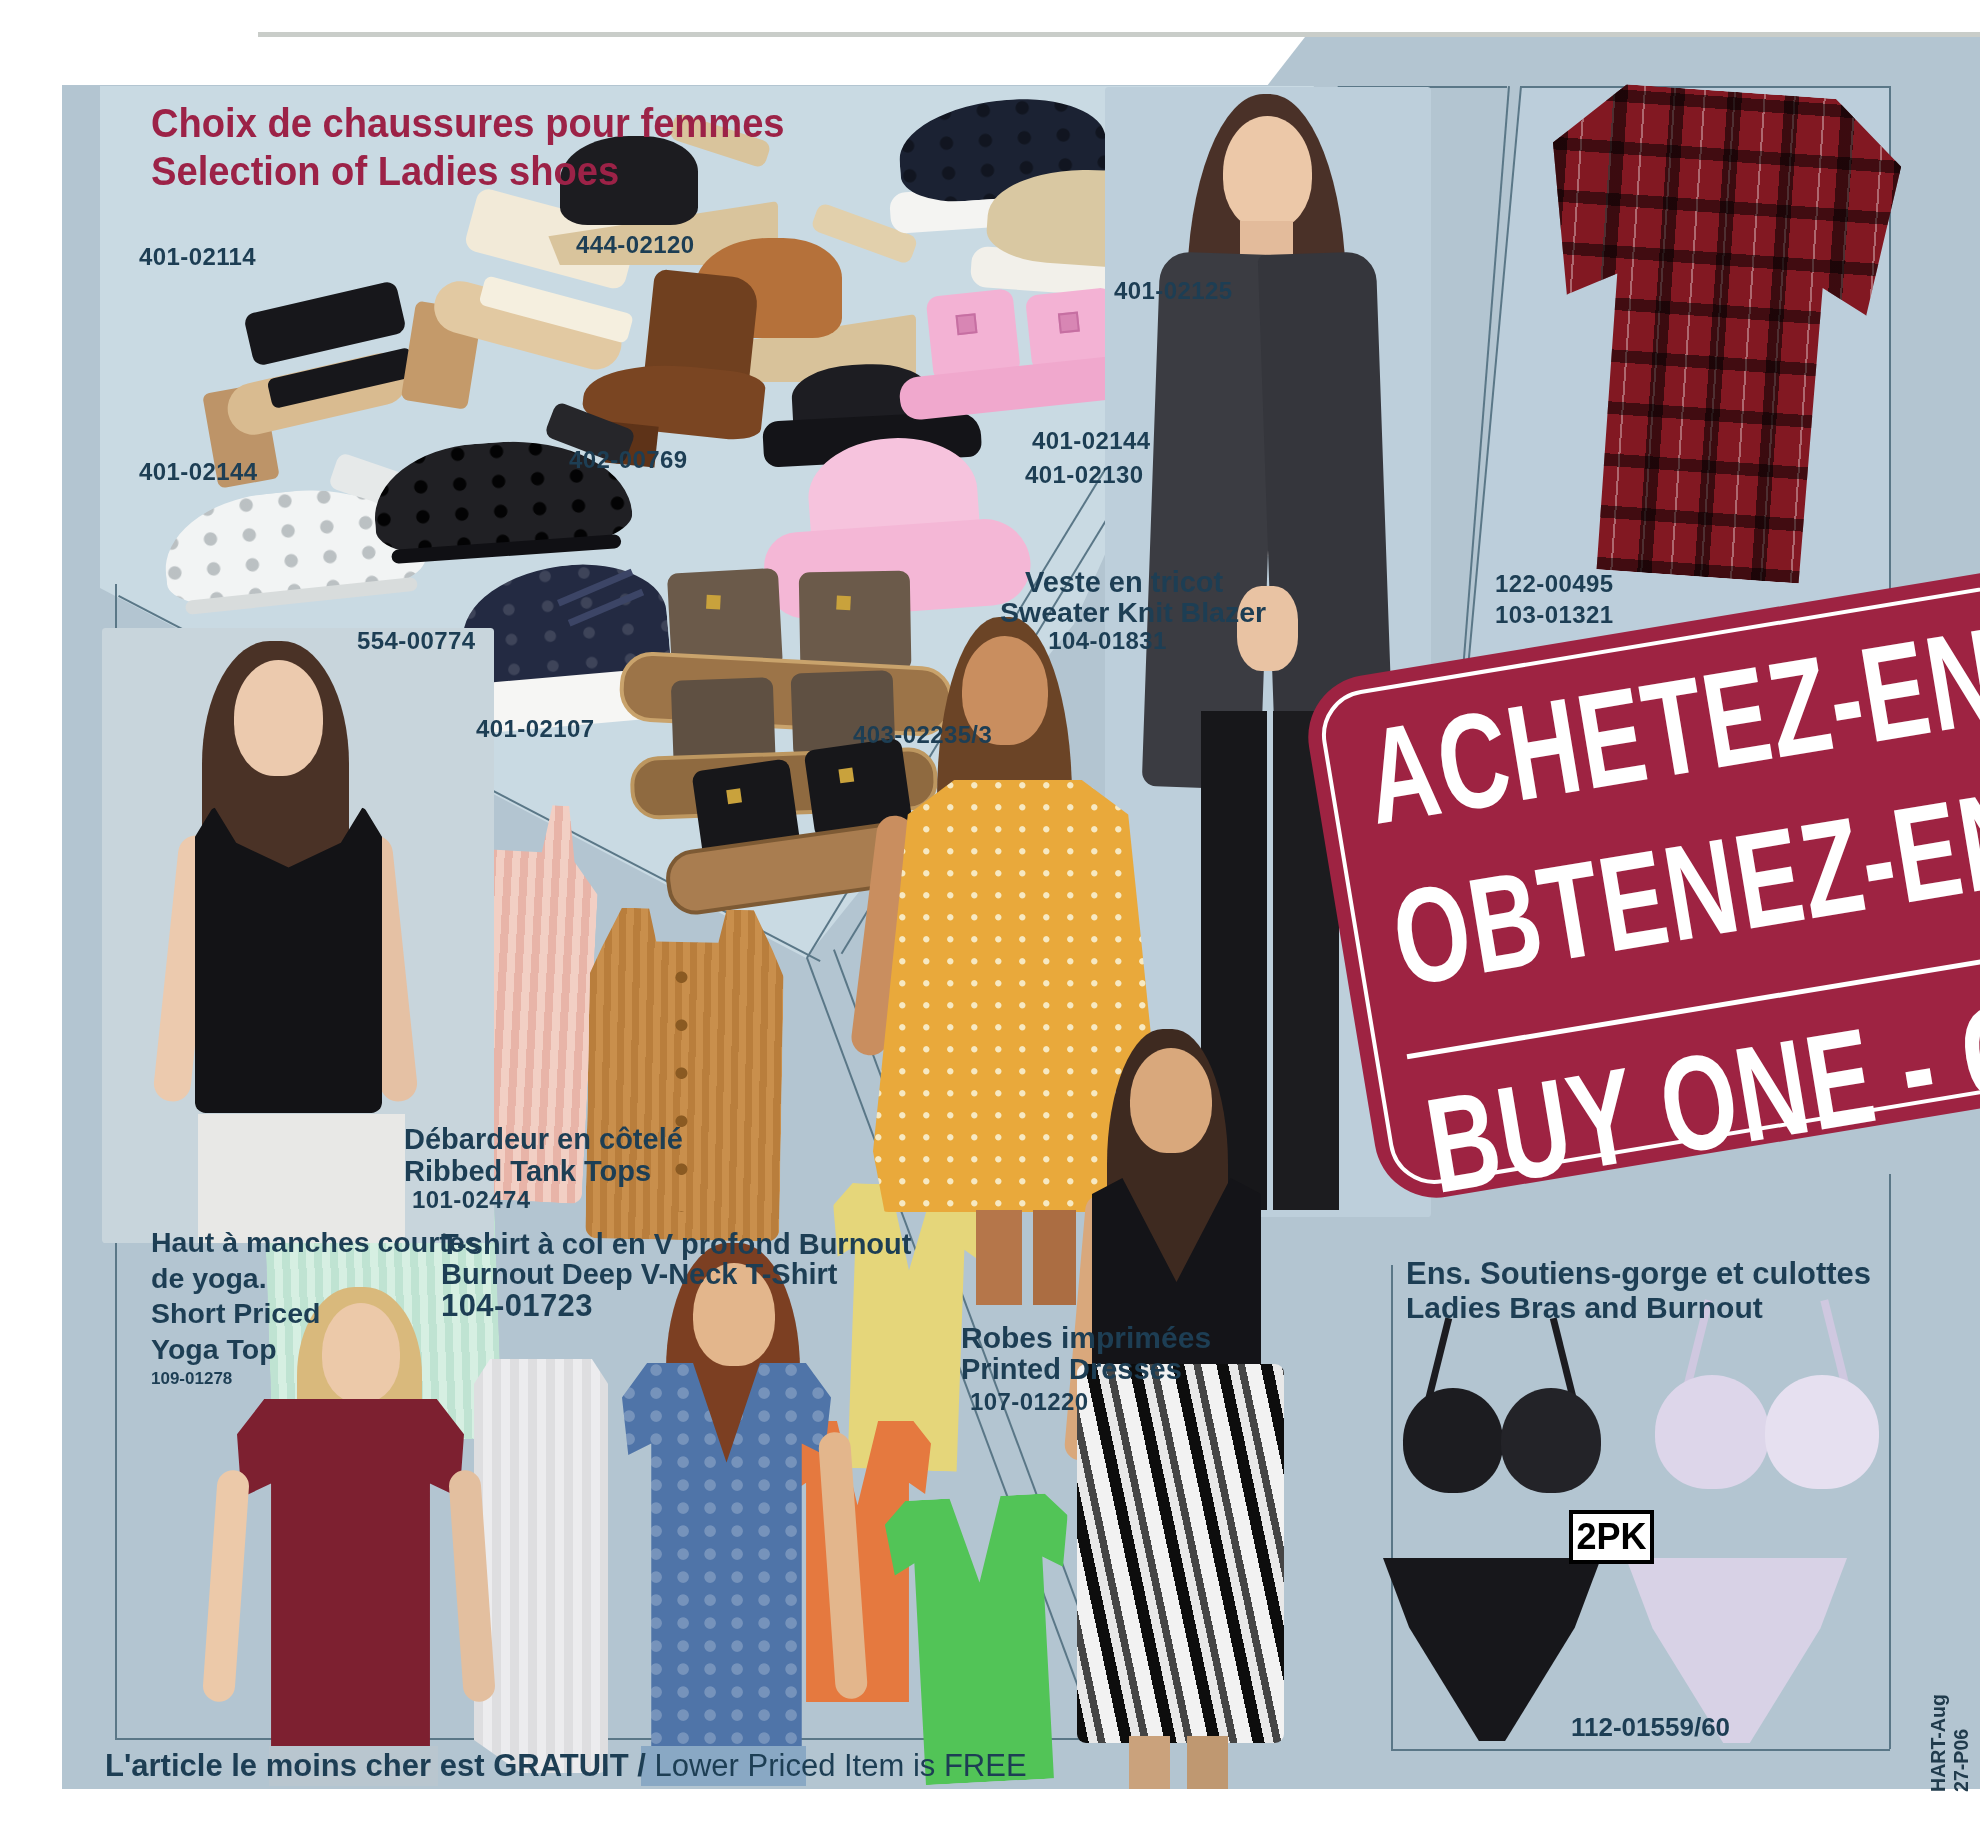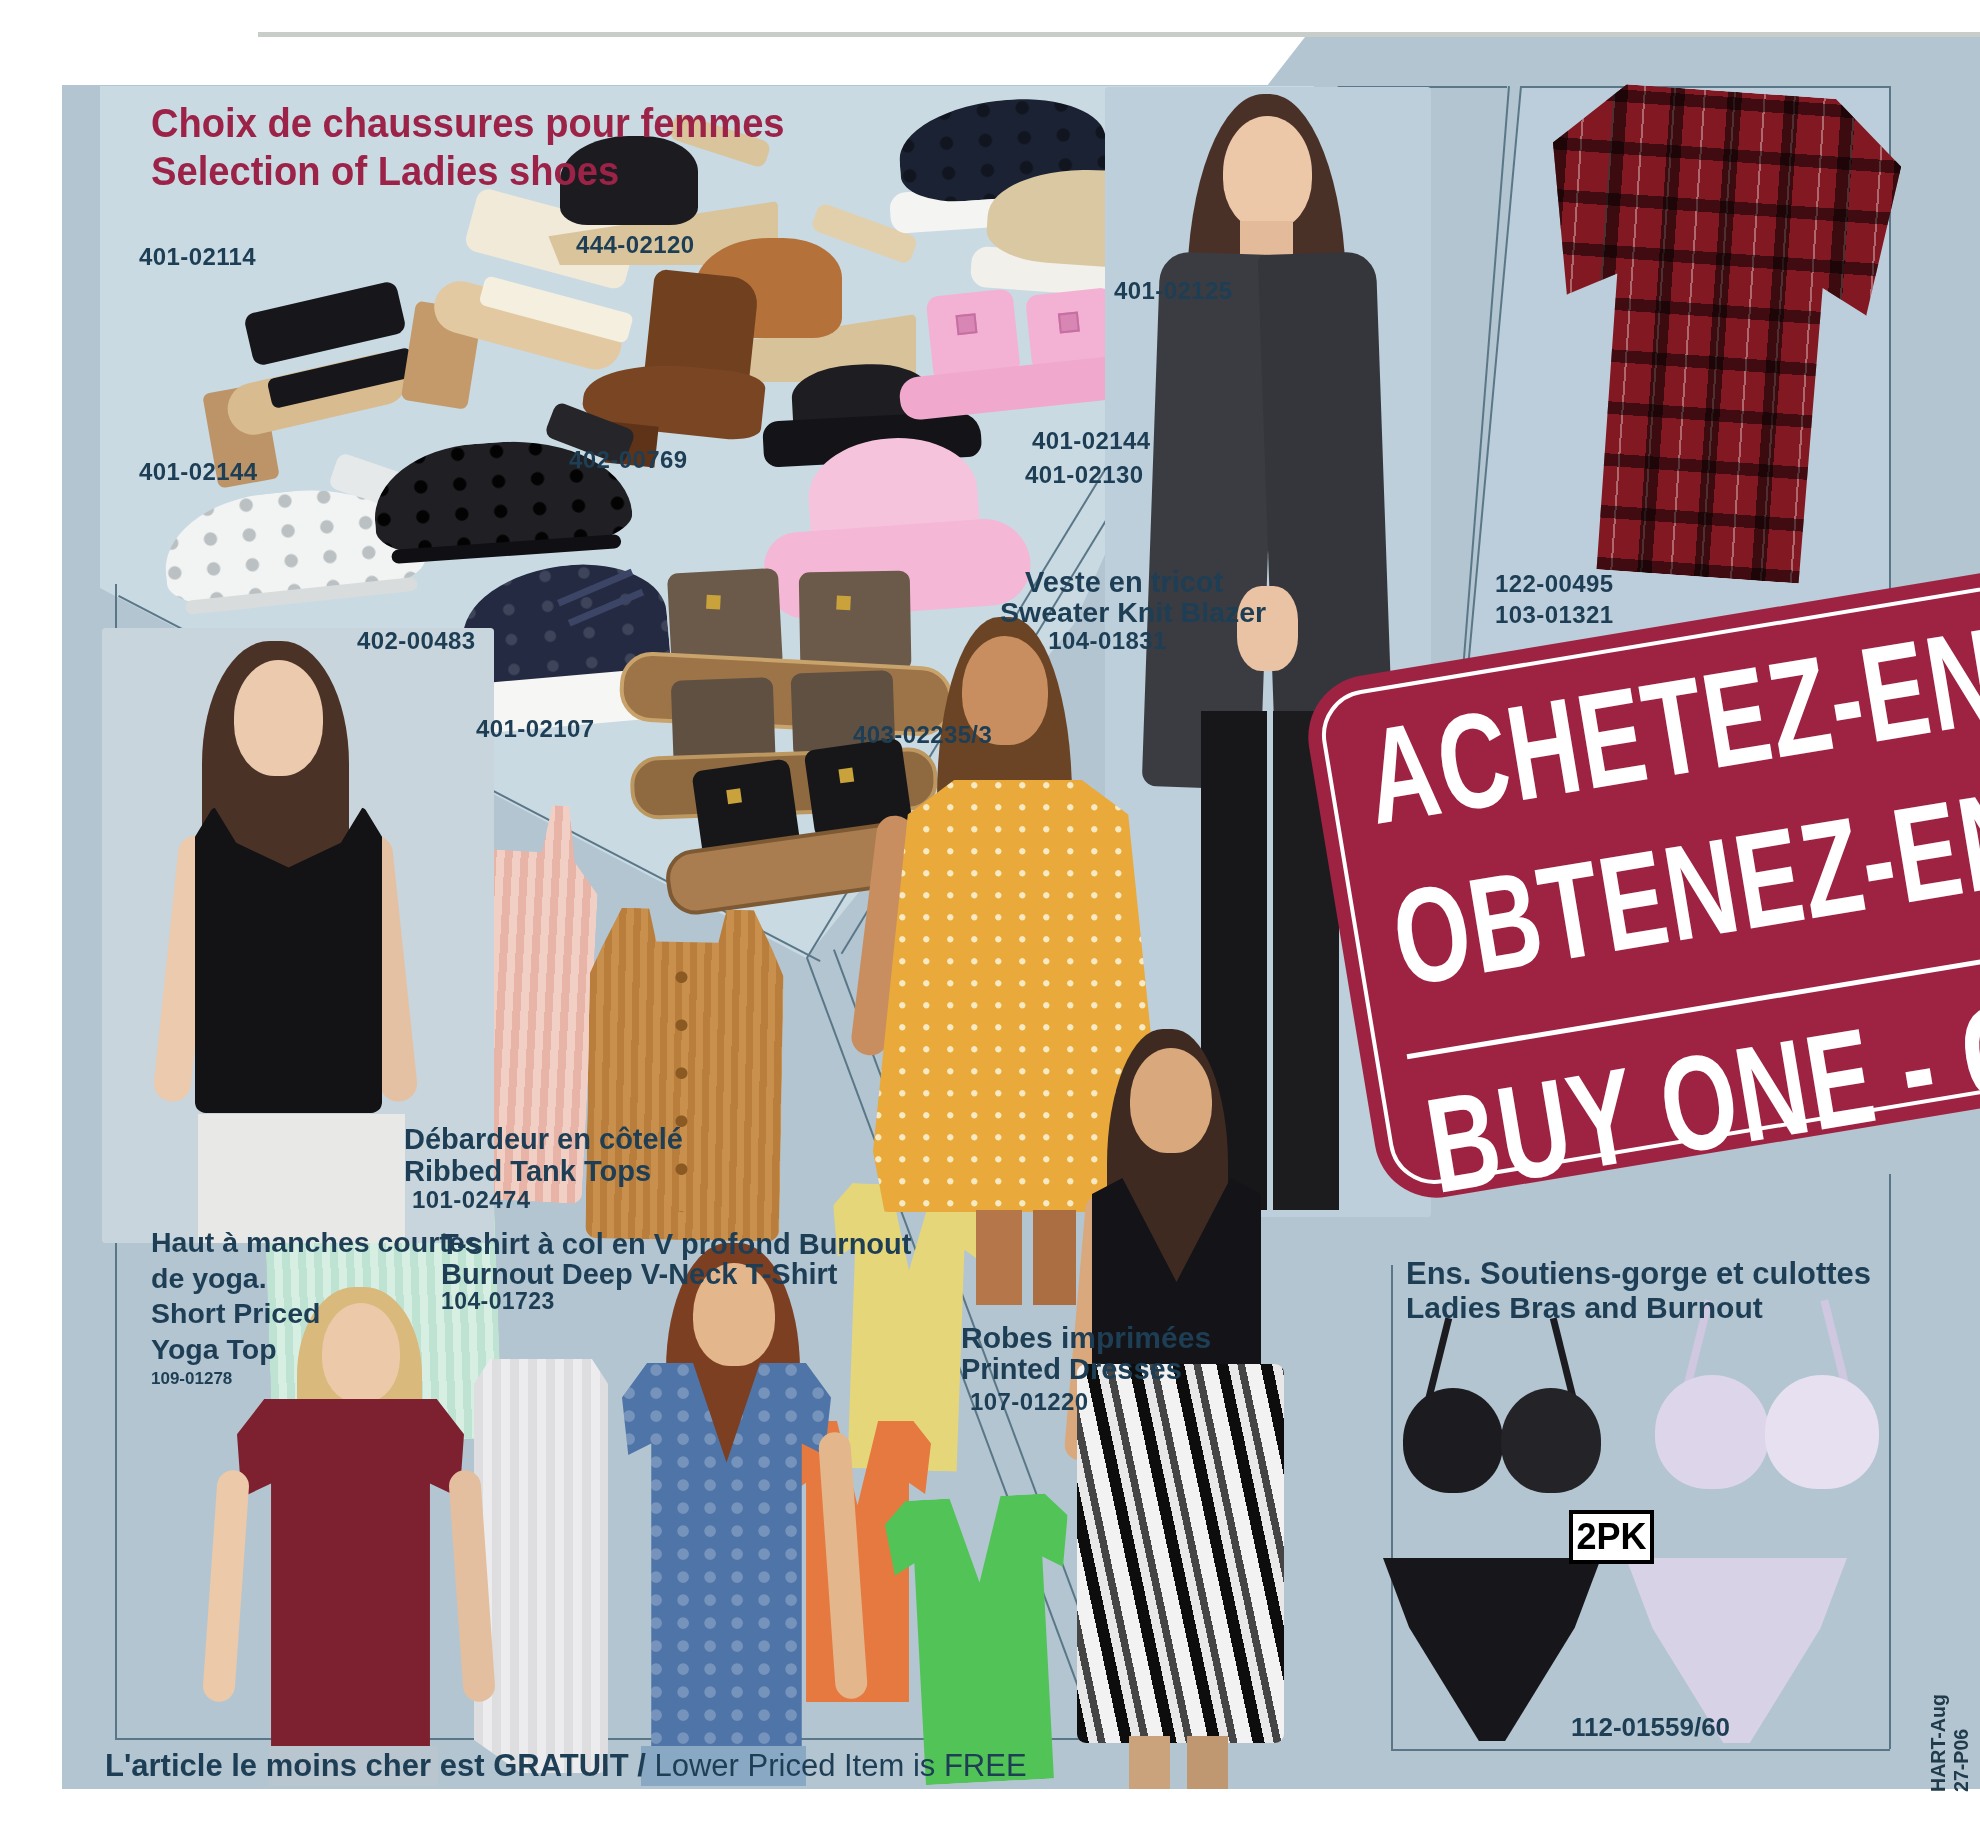--- a/index.html
+++ b/index.html
@@ -242,21 +242,21 @@
   <div class="t" style="left:151px;top:1225px;font-size:28.5px;">
     <div class="b">Haut à manches courtes</div>
     <div class="b">de yoga.</div>
     <div class="sb">Short Priced</div>
     <div class="sb">Yoga Top</div>
     <div class="b" style="font-size:17px;">109-01278</div>
   </div>
 
   <div class="t b" style="left:441px;top:1226px;font-size:29px;">T-shirt à col en V profond Burnout</div>
   <div class="t sb" style="left:441px;top:1256px;font-size:29px;">Burnout Deep V-Neck T-Shirt</div>
-  <div class="t code" style="left:441px;top:1287px;font-size:23px;">104-01723</div>
+  <div class="t code" style="left:441px;top:1287px;font-size:31px;">104-01723</div>
 
   <div class="person" style="left:192px;top:1283px;width:312px;height:503px;">
     <div class="s" style="left:105px;top:3.6px;width:125px;height:192px;background:#d9b97c;border-radius:46% 46% 30% 30%;"></div>
     <div class="s" style="left:130px;top:19.6px;width:78px;height:100px;background:#ecc9a9;border-radius:50% 50% 45% 45%;"></div>
     <div class="s" style="left:45px;top:116px;width:227px;height:352px;background:#7d2030;
          clip-path:polygon(12% 0,88% 0,100% 10%,98% 28%,85% 24%,85% 100%,15% 100%,15% 24%,2% 28%,0 10%);"></div>
     <div class="s" style="left:18px;top:187px;width:32px;height:232px;background:#ecc9a9;border-radius:16px;transform:rotate(4deg);"></div>
     <div class="s" style="left:264px;top:187px;width:32px;height:232px;background:#e3bf9f;border-radius:16px;transform:rotate(-4deg);"></div>
     <div class="s" style="left:77px;top:463px;width:169px;height:40px;background:#b9c6cf;"></div>
   </div>
@@ -307,21 +307,21 @@
        clip-path:polygon(0 0,100% 0,88% 38%,56% 100%,44% 100%,12% 38%);"></div>
   <div class="t b" style="left:1571px;top:1711px;font-size:26px;">112-01559/60</div>
 
   <div class="t code" style="left:139px;top:242px;">401-02114</div>
   <div class="t code" style="left:576px;top:230px;">444-02120</div>
   <div class="t code" style="left:1114px;top:276px;">401-02125</div>
   <div class="t code" style="left:569px;top:445px;">402-00769</div>
   <div class="t code" style="left:139px;top:457px;">401-02144</div>
   <div class="t code" style="left:1032px;top:426px;">401-02144</div>
   <div class="t code" style="left:1025px;top:460px;">401-02130</div>
-  <div class="t code" style="left:357px;top:626px;">402-00483</div>
+  <div class="t code" style="left:357px;top:626px;">554-00774</div>
   <div class="t code" style="left:476px;top:714px;">401-02107</div>
   <div class="t code" style="left:853px;top:720px;">403-02235/3</div>
 
   <div class="t" style="left:151px;top:100px;color:#9c2247;font-size:41px;font-weight:700;line-height:1.16;transform:scaleX(.93);transform-origin:0 0;">
     <div>Choix de chaussures pour femmes</div>
     <div>Selection of Ladies shoes</div>
   </div>
 
   <div class="banner">
     <div class="bline" style="left:53px;top:25px;">ACHETEZ-EN 1</div>

